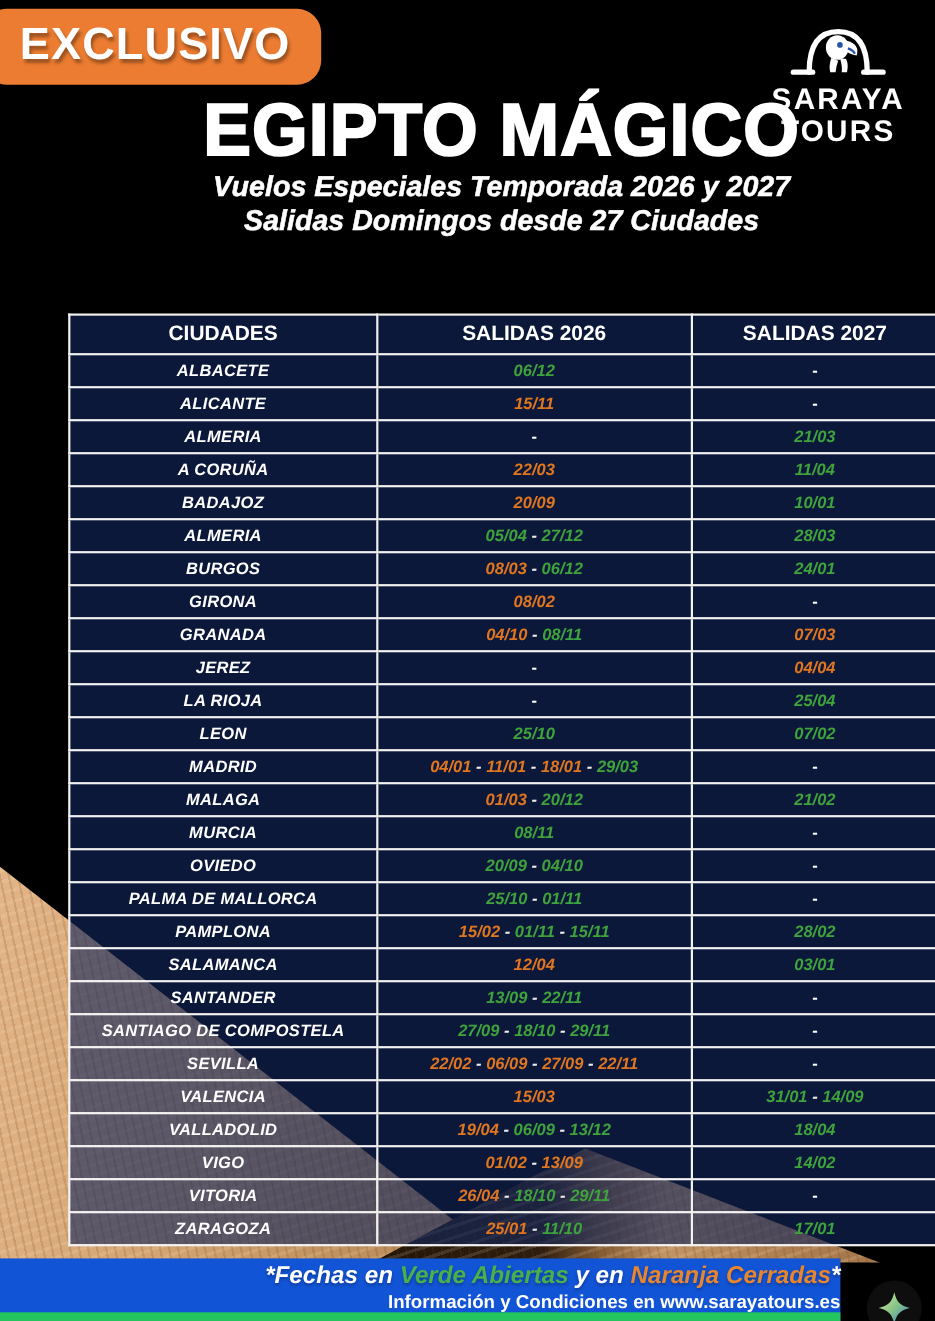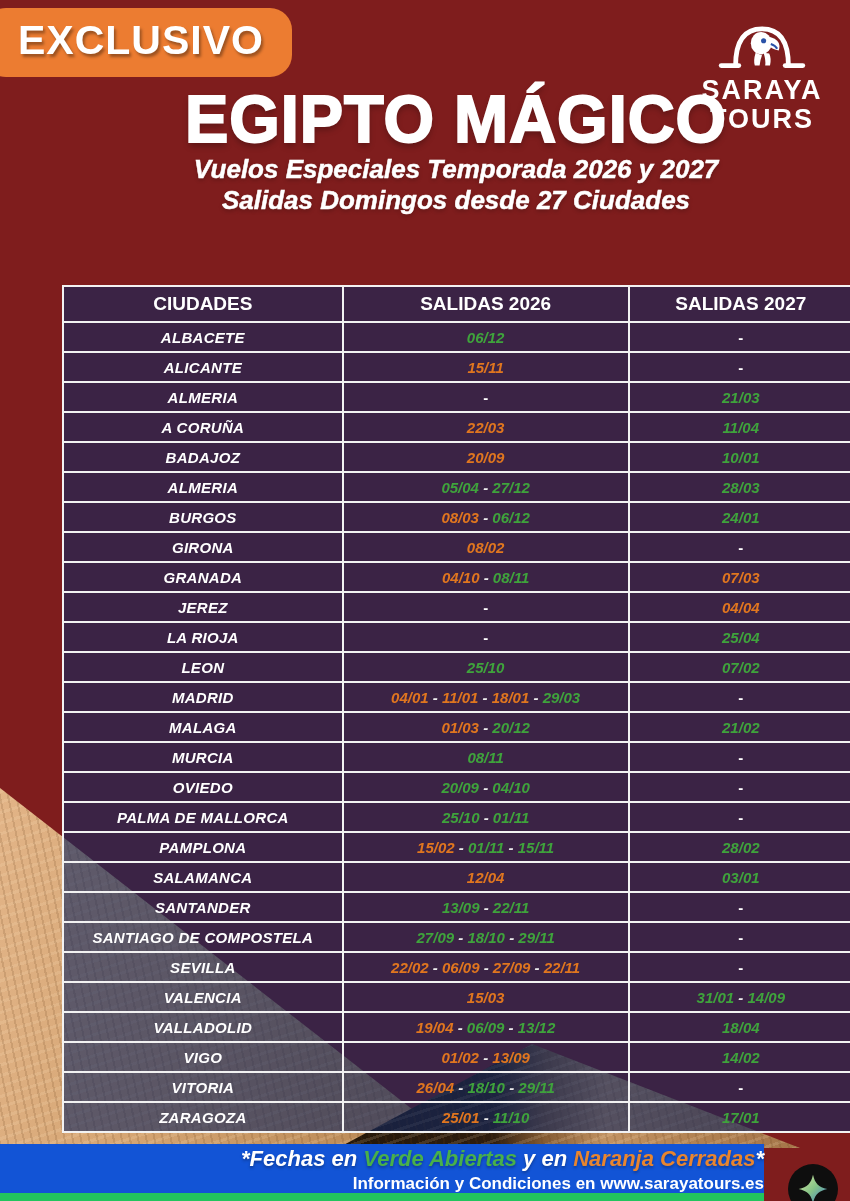--- a/index.html
+++ b/index.html
@@ -1,21 +1,21 @@
 <!DOCTYPE html>
 <html><head>
 <meta charset="utf-8">
 <style>
   html,body{margin:0;padding:0;}
   body{
     width:850px;height:1201px;
     font-family:"Liberation Sans",sans-serif;
     background:#2A52A8;
   }
-  .page{position:relative;width:850px;height:1201px;background:#7f1d1d;overflow:hidden;}
+  .page{position:relative;width:850px;height:1201px;background:#000000;overflow:hidden;}
 
   
   .pyr-left{
     position:absolute;left:0;top:788px;width:462px;height:360px;
     clip-path:polygon(0 0,100% 100%,0 100%);
     background:linear-gradient(102deg,#e2b487 0%,#d4a472 40%,#c2925f 70%,#b48451 100%);
   }
   .pyr-left::after,.pyr-mid::after{
     content:"";position:absolute;inset:0;
     background:

